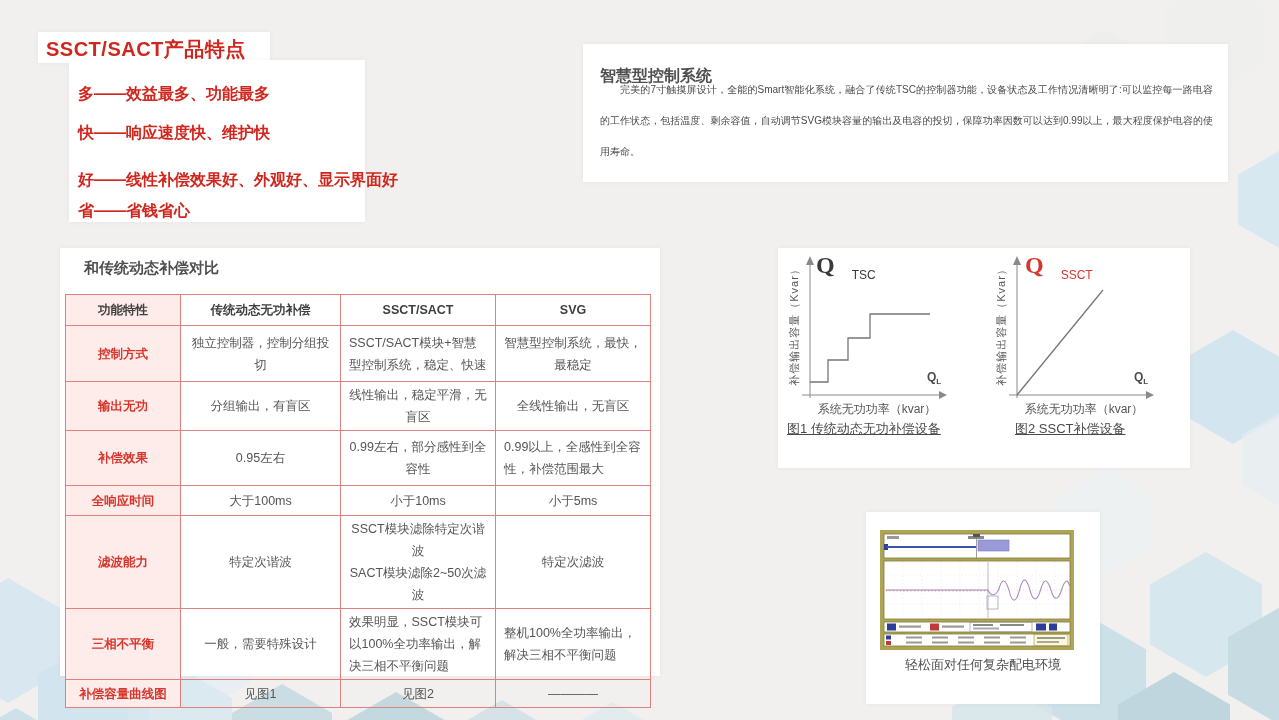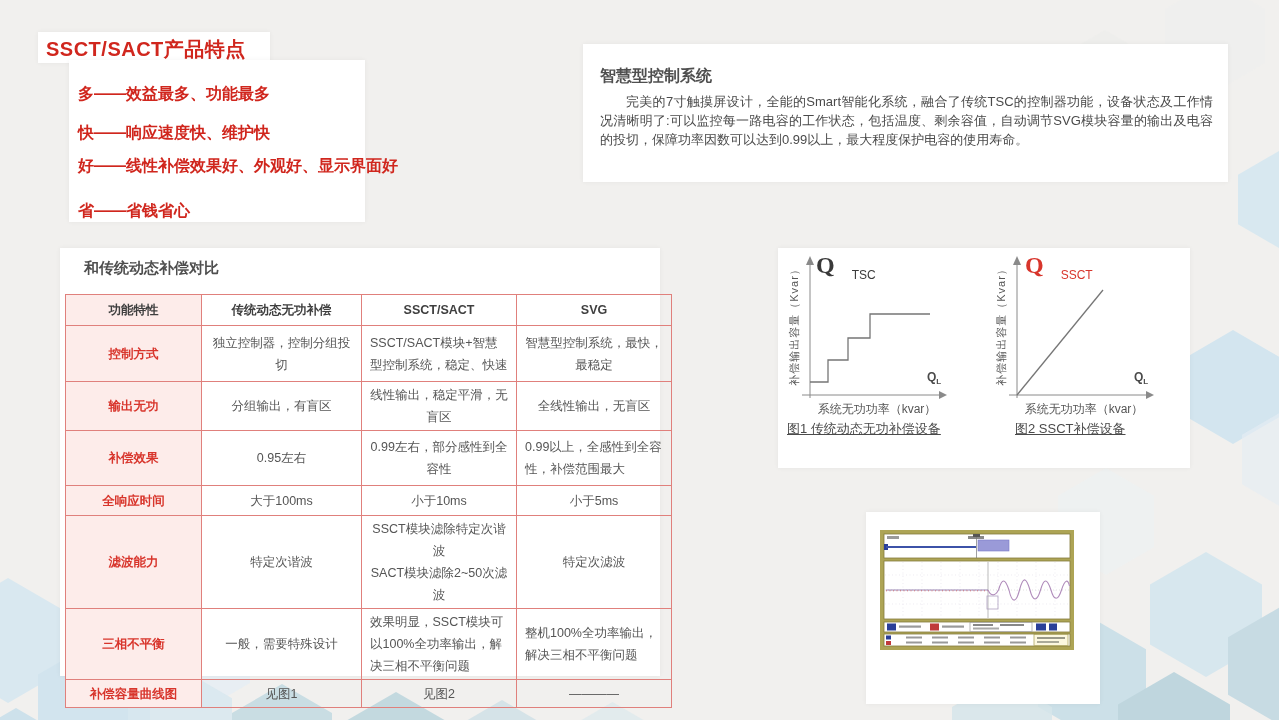--- a/index.html
+++ b/index.html
@@ -16,28 +16,28 @@
 
   
   .features-title-box { left:38px; top:32px; width:232px; height:31px; }
   .features-title { position:absolute; left:8px; top:4px; font-size:20px; font-weight:bold; color:#d0261d; letter-spacing:0.5px; }
   .features-box { left:69px; top:60px; width:296px; height:162px;text-decoration:underline; }
   .feature-item { position:absolute; left:9px; font-size:16px; font-weight:bold; color:#d0261d; white-space:nowrap; }
 
   
   .smart-box { left:583px; top:44px; width:645px; height:138px; }
   .smart-title { position:absolute; left:17px; top:22px; font-size:16px; font-weight:bold; color:#4f4f4f; }
-  .smart-body { position:absolute; left:17px; right:15px; top:48px; font-size:13px; line-height:19px; color:#4a4a4a; text-align:justify; text-indent:2em; }
+  .smart-body { position:absolute; left:17px; right:15px; top:30px; font-size:10px; line-height:31px; color:#4a4a4a; text-align:justify; text-indent:2em; }
 
   
   .table-box { left:60px; top:248px; width:600px; height:428px; }
   .table-title { position:absolute; left:24px; top:11px; font-size:15px; font-weight:bold; color:#4f4f4f; }
   table.cmp { position:absolute; left:5px; top:46px; border-collapse:collapse; table-layout:fixed; width:585px; }
   table.cmp td { border:1px solid #e0807c; font-size:12.5px; color:#555; text-align:center; vertical-align:middle; padding:2px 8px; line-height:22px; }
-  table.cmp td.fcol { background:#fdecea; color:#d8352c; font-weight:bold; width:136px; }
+  table.cmp td.fcol { background:#fdecea; color:#d8352c; font-weight:bold; width:115px; }
   table.cmp tr.hdr td { font-weight:bold; color:#3f3f3f; }
   table.cmp td.tl { text-align:left; }
   .c2{width:160px}.c3{width:155px}.c4{width:155px}
 
   
   .figures-box { left:778px; top:248px; width:412px; height:220px; }
   .fig { position:absolute; top:4px; width:206px; height:212px; }
   .fig1 { left:-6px; }  
   .fig2 { left:201px; } 
   .fig svg { position:absolute; left:0; top:0; }
@@ -78,21 +78,21 @@
 <div class="hx" style="left:1118px;top:672px;width:112px;height:125px;background:#bfd6de;"></div>
 <div class="hx" style="left:1050px;top:30px;width:110px;height:123px;background:#ededeb;opacity:.8;"></div>
 <div class="hx" style="left:1165px;top:-20px;width:100px;height:112px;background:#efefed;opacity:.8;"></div>
 
 <div class="panel features-title-box">
   <div class="features-title">SSCT/SACT产品特点</div>
 </div>
 <div class="panel features-box">
   <div class="feature-item" style="top:24px">多——效益最多、功能最多</div>
   <div class="feature-item" style="top:63px">快——响应速度快、维护快</div>
-  <div class="feature-item" style="top:96px">好——线性补偿效果好、外观好、显示界面好</div>
+  <div class="feature-item" style="top:110px">好——线性补偿效果好、外观好、显示界面好</div>
   <div class="feature-item" style="top:141px">省——省钱省心</div>
 </div>
 
 <div class="panel smart-box">
   <div class="smart-title">智慧型控制系统</div>
   <p class="smart-body">完美的7寸触摸屏设计，全能的Smart智能化系统，融合了传统TSC的控制器功能，设备状态及工作情况清晰明了:可以监控每一路电容的工作状态，包括温度、剩余容值，自动调节SVG模块容量的输出及电容的投切，保障功率因数可以达到0.99以上，最大程度保护电容的使用寿命。</p>
 </div>
 
 <div class="panel table-box">
   <div class="table-title">和传统动态补偿对比</div>
@@ -264,14 +264,15 @@
           <rect x="104" y="111.5" width="16" height="2"></rect>
         <rect x="130" y="106.5" width="16" height="2"></rect>
           <rect x="130" y="111.5" width="16" height="2"></rect>
       </g>
       <rect x="154" y="104.5" width="34" height="11" fill="#fcf8e0" stroke="#a59d50" stroke-width="0.7"></rect>
       <rect x="157" y="107" width="28" height="2" fill="#999988"></rect>
       <rect x="157" y="111" width="22" height="2" fill="#aaaa99"></rect>
     </g>
   </svg>
   <div class="scope-caption">
+    <div>轻松面对任何复杂配电环境</div>
   </div>
 </div>
 
 </body></html>

